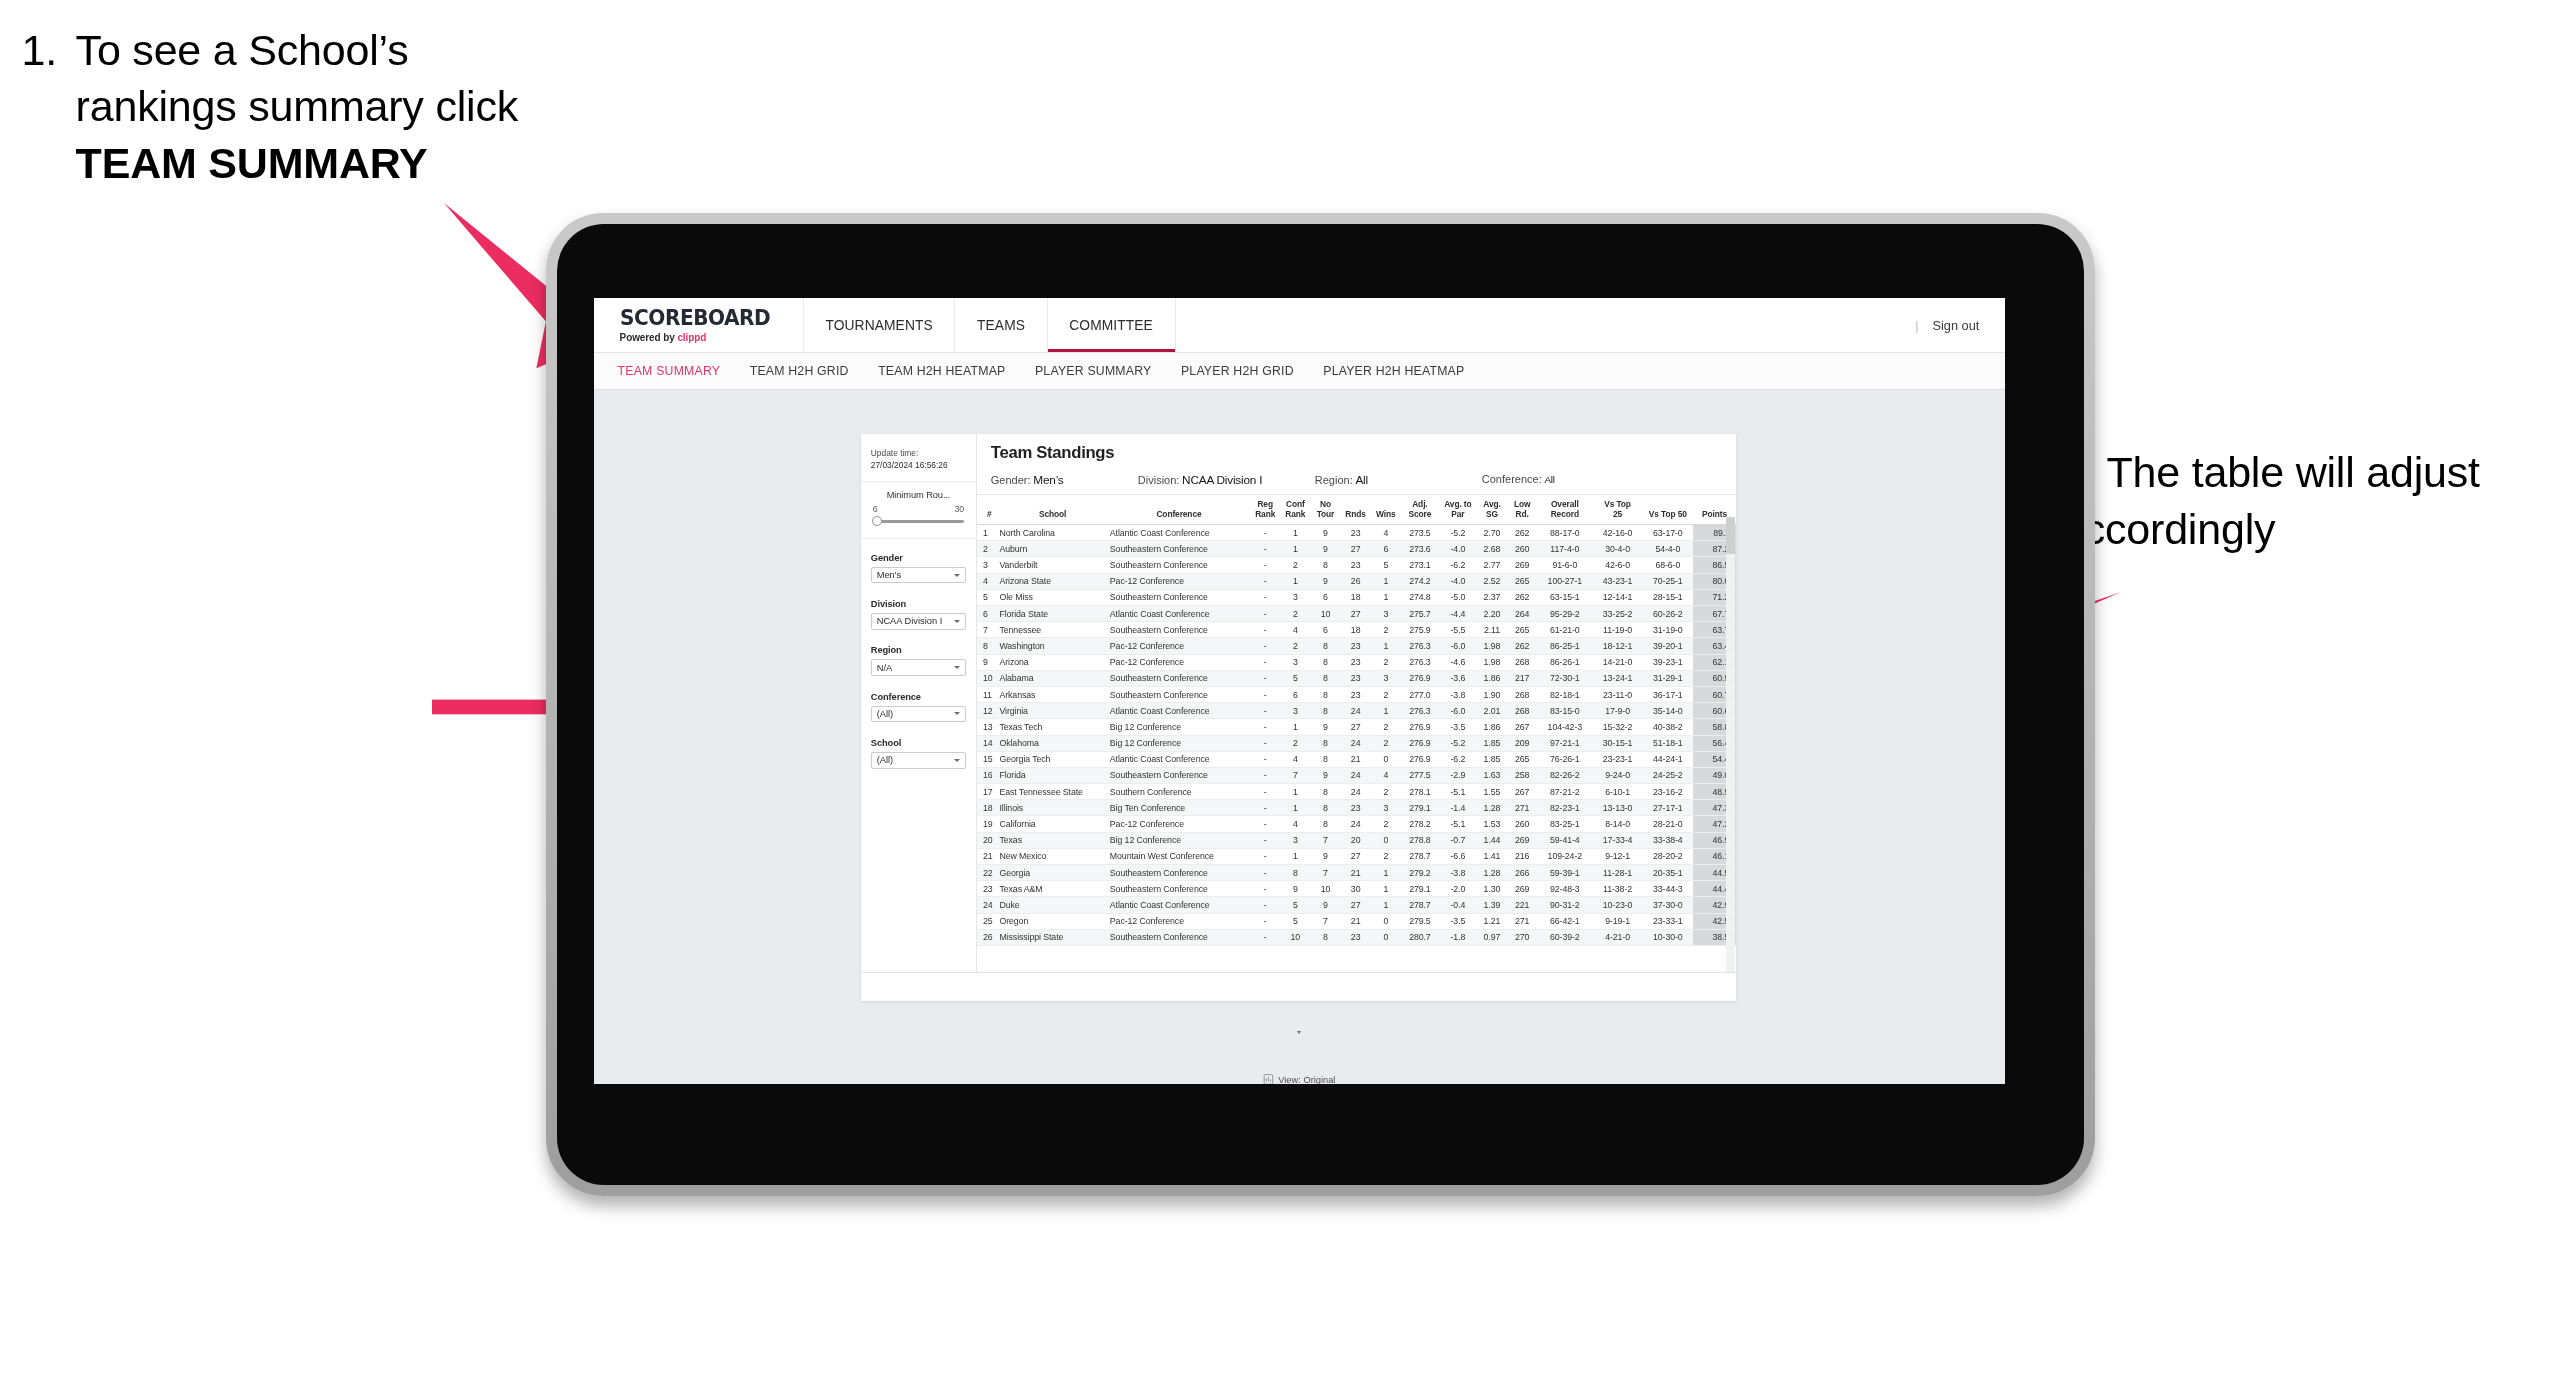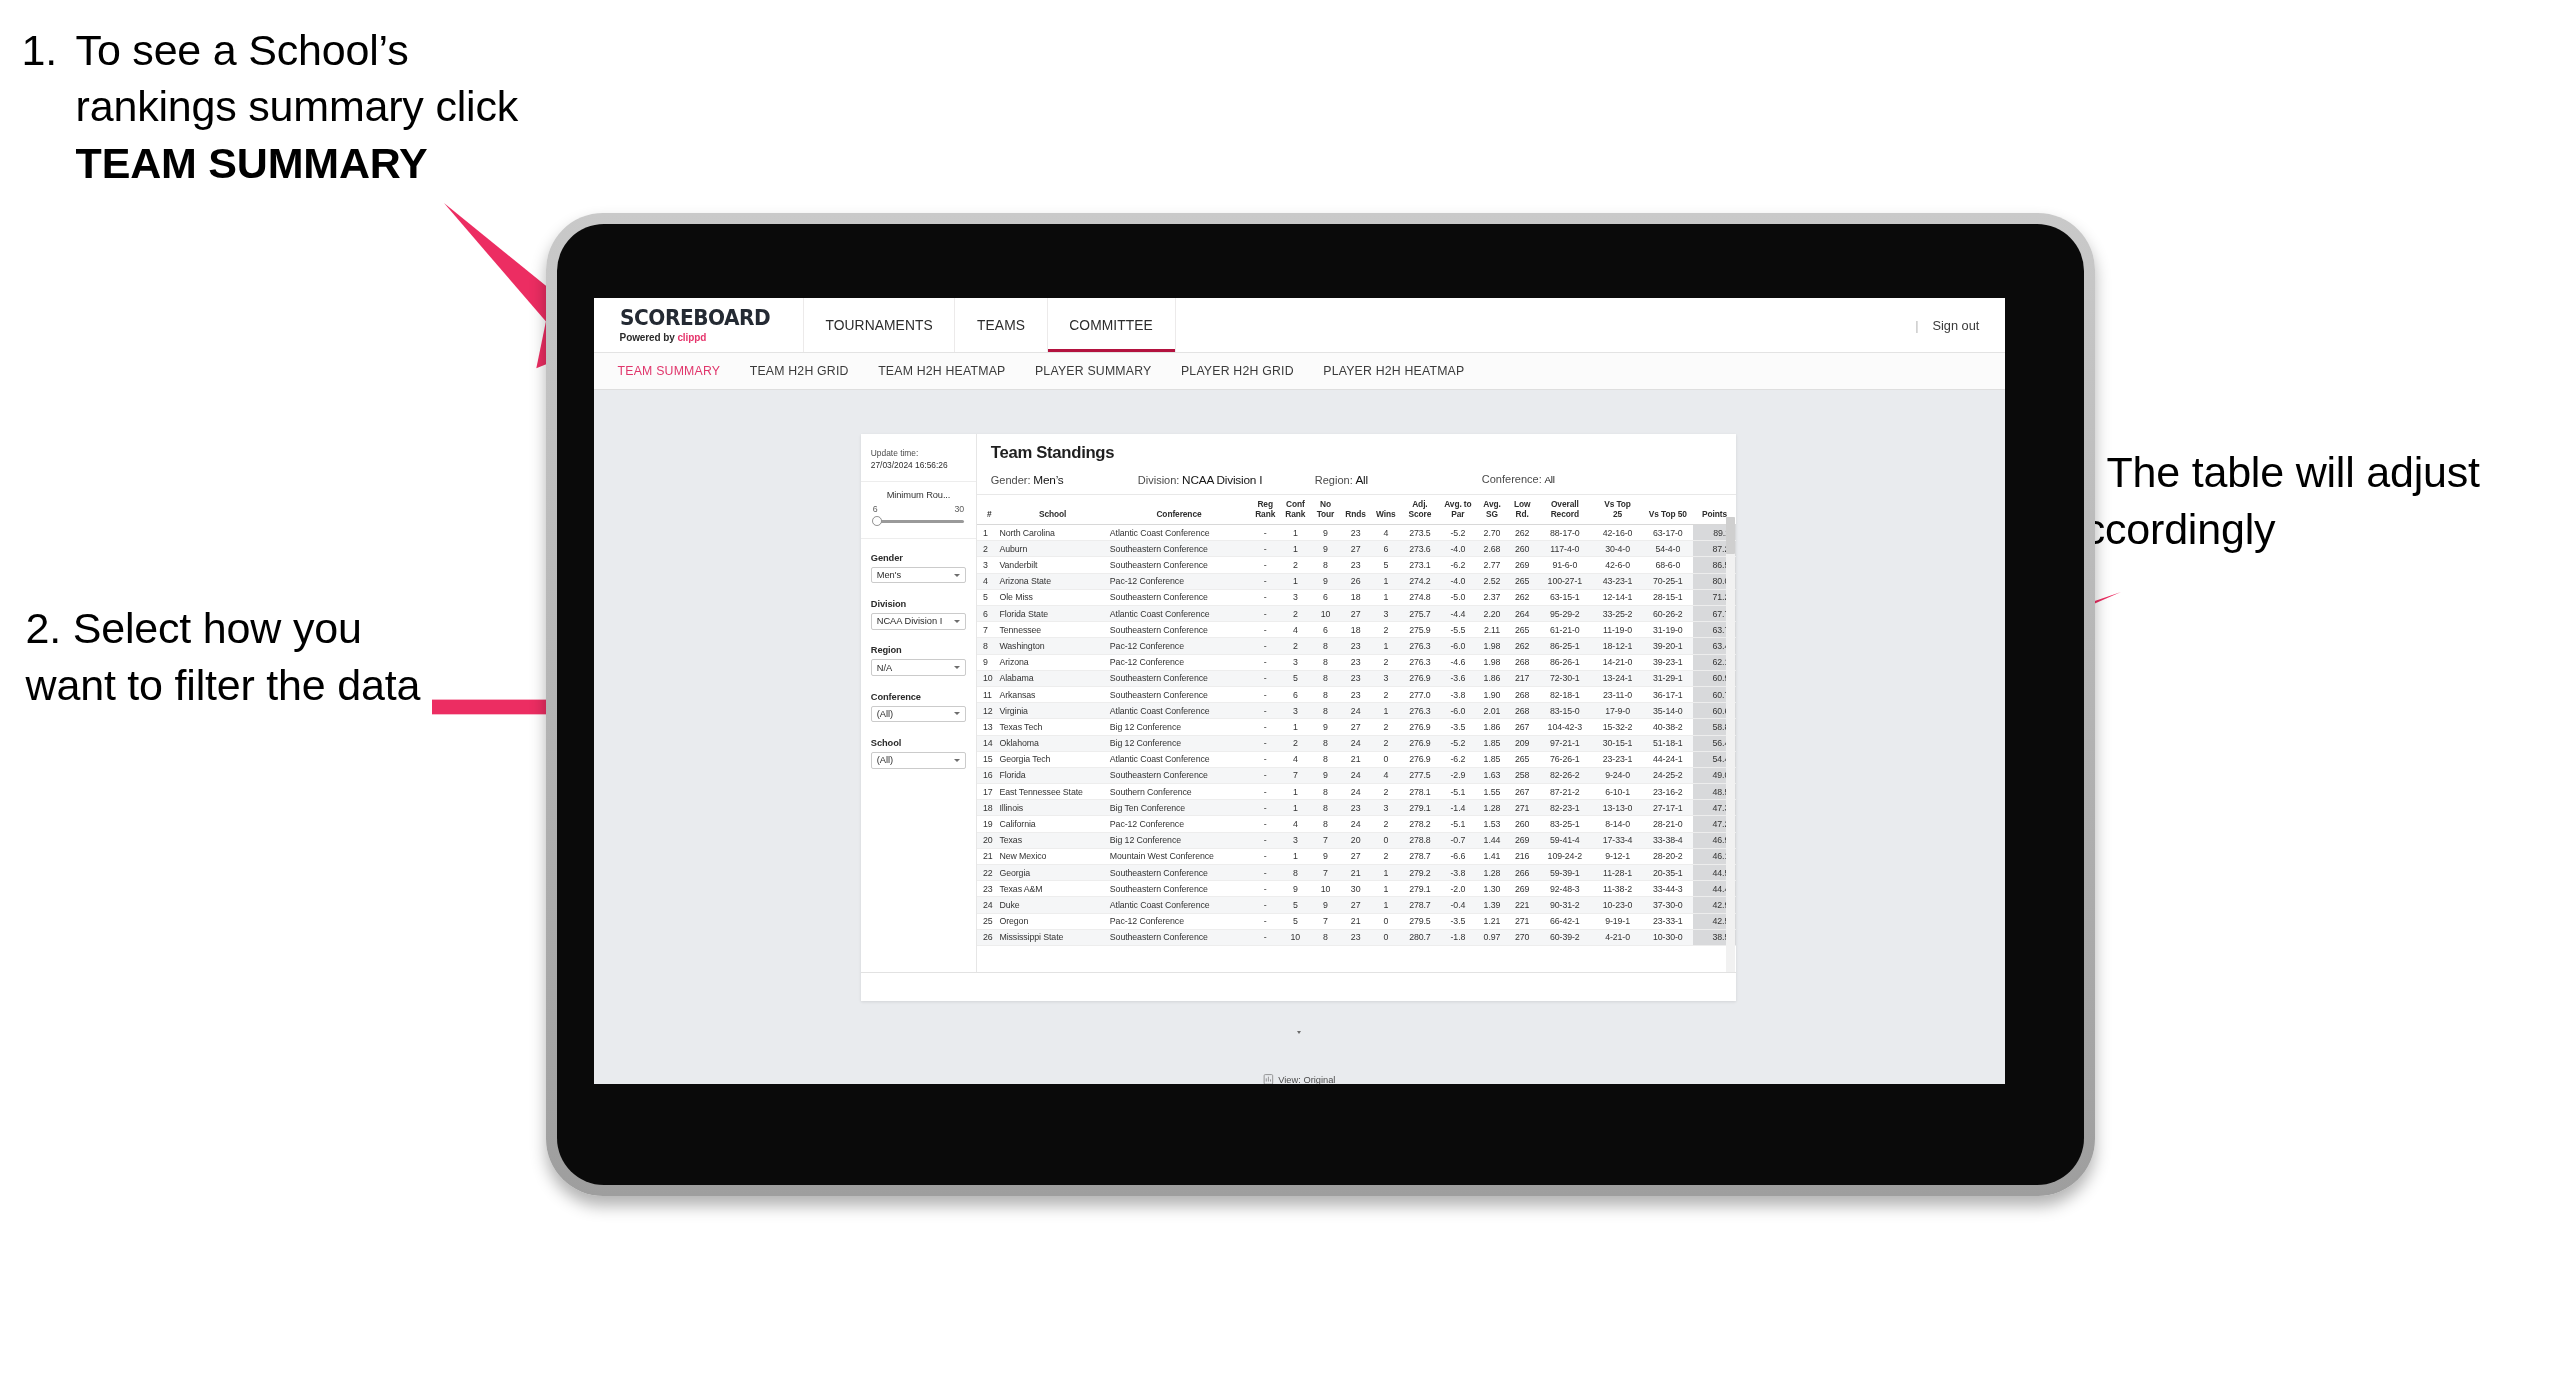--- a/index.html
+++ b/index.html
@@ -270,21 +270,20 @@
 </head>
 <body>
 
 <div id="root">
 
   <div class="annot" id="annot1">
     <span class="num">1.</span>
     <span class="body"><span>To see a School’s rankings summary click </span><b>TEAM SUMMARY</b></span>
   </div>
 
-  <div class="annot" id="annot2">2. Select how you want to filter the data</div>
 
   <div class="annot" id="annot3">3. The table will adjust accordingly</div>
 
   <svg class="arrow" style="left:442px; top:201px;" width="226" height="187" viewBox="0 0 230 190">
     <g fill="#ec2d62">
       <path d="M2 2 L150 122 L126 146 Z"></path>
       <path d="M96 170 L170 140 L112 92 Z"></path>
     </g>
   </svg>
 

